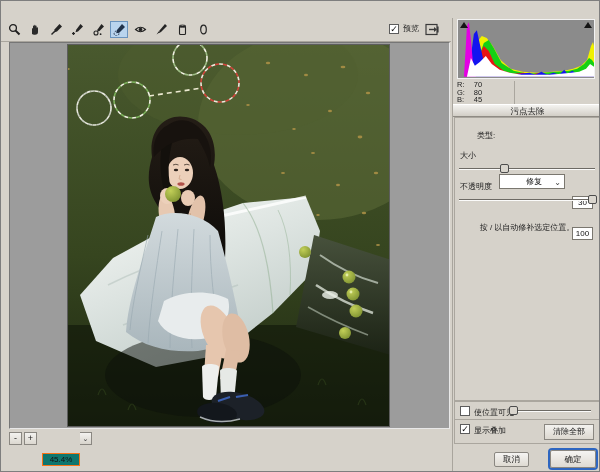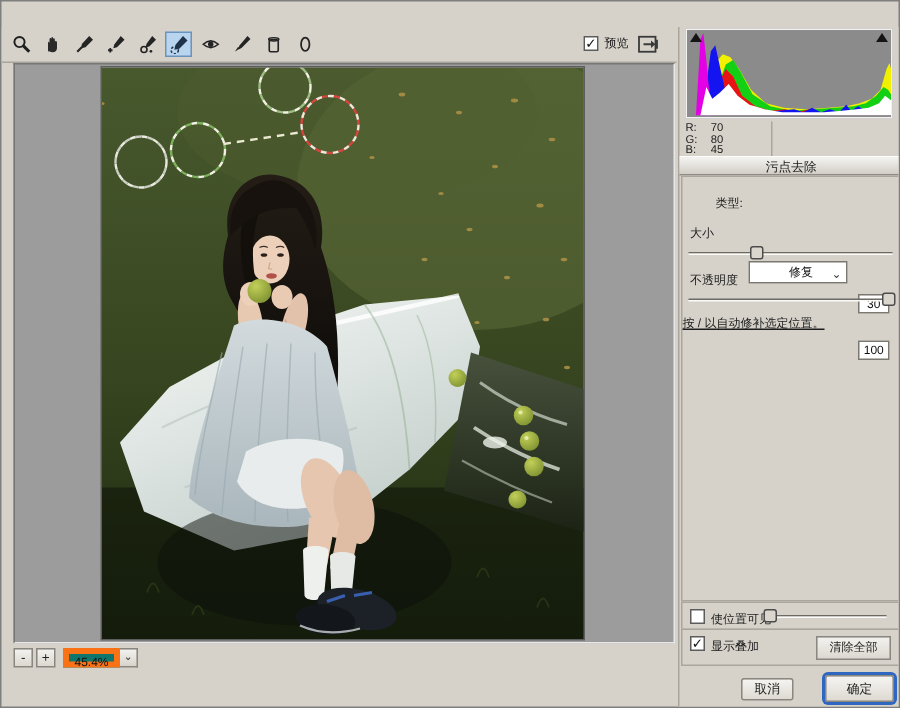--- a/index.html
+++ b/index.html
@@ -48,22 +48,22 @@
   }
   
   #zoom-bar { position:absolute; left:8px; top:430px; height:14px; display:flex; align-items:center; }
   .zoom-btn {
     width:13px; height:13px; background:linear-gradient(#f3f2ef,#dcd8d0);
     border:1px solid #8a8781; font-size:9px; line-height:11px; text-align:center;
     color:#222; margin-right:2px; cursor:pointer;
   }
   #zoom-combo { display:flex; margin-left:3px; height:13px; }
   #zoom-value {
-    width:38px; height:13px; background:#0f766e; border:4px solid #f97316;
-    font-size:8px; color:#111; text-align:center; line-height:12px;
+    width:38px; height:13px; background:#0f766e; border:1px solid #f97316;
+    font-size:8px; color:#111; text-align:center; line-height:12px;margin-top:21px;
   }
   #zoom-chevron {
     width:12px; height:13px; background:linear-gradient(#f3f2ef,#d8d4cc);
     border:1px solid #8a8781; border-left:none; font-size:7px; text-align:center;
     line-height:12px; color:#333; cursor:pointer;
   }
   
   #right-panel {
     position:absolute; left:451px; top:17px; width:149px; height:455px;
     background:#d6d2ca; border-left:1px solid #a9a59d;
@@ -116,22 +116,22 @@
   }
   .slider .thumb {
     position:absolute; top:-1px; width:9px; height:9px; background:#dad6ce;
     border:1px solid #4c4c4c; border-radius:2px; cursor:pointer;
   }
   #size-slider { top:47px; }
   #opacity-row { position:absolute; left:0; top:61px; width:100%; }
   #opacity-row .form-label { position:absolute; left:5px; top:2px; }
   #opacity-slider { top:78px; }
   #panel-hint {
-    position:absolute; left:0; top:92px; width:100%; 
-    font-size:8px; color:#1c1c1c;text-decoration:underline;
+    position:absolute; left:0; top:104px; width:100%; text-align:center;
+    font-size:8px; color:#1c1c1c;
   }
   .bottom-box {
     position:absolute; left:1px; width:146px; border:1px solid #aaa69e;
     background:#d6d2ca;
   }
   #visible-box { top:383px; height:19px; }
   #overlay-box { top:401px; height:25px; }
   .bottom-box .checkbox { position:absolute; left:5px; top:4px; }
   .bottom-box .cb-label { position:absolute; left:19px; top:5px; font-size:8px; color:#1c1c1c; }
   #visible-slider { left:56px; right:8px; top:5px; }

